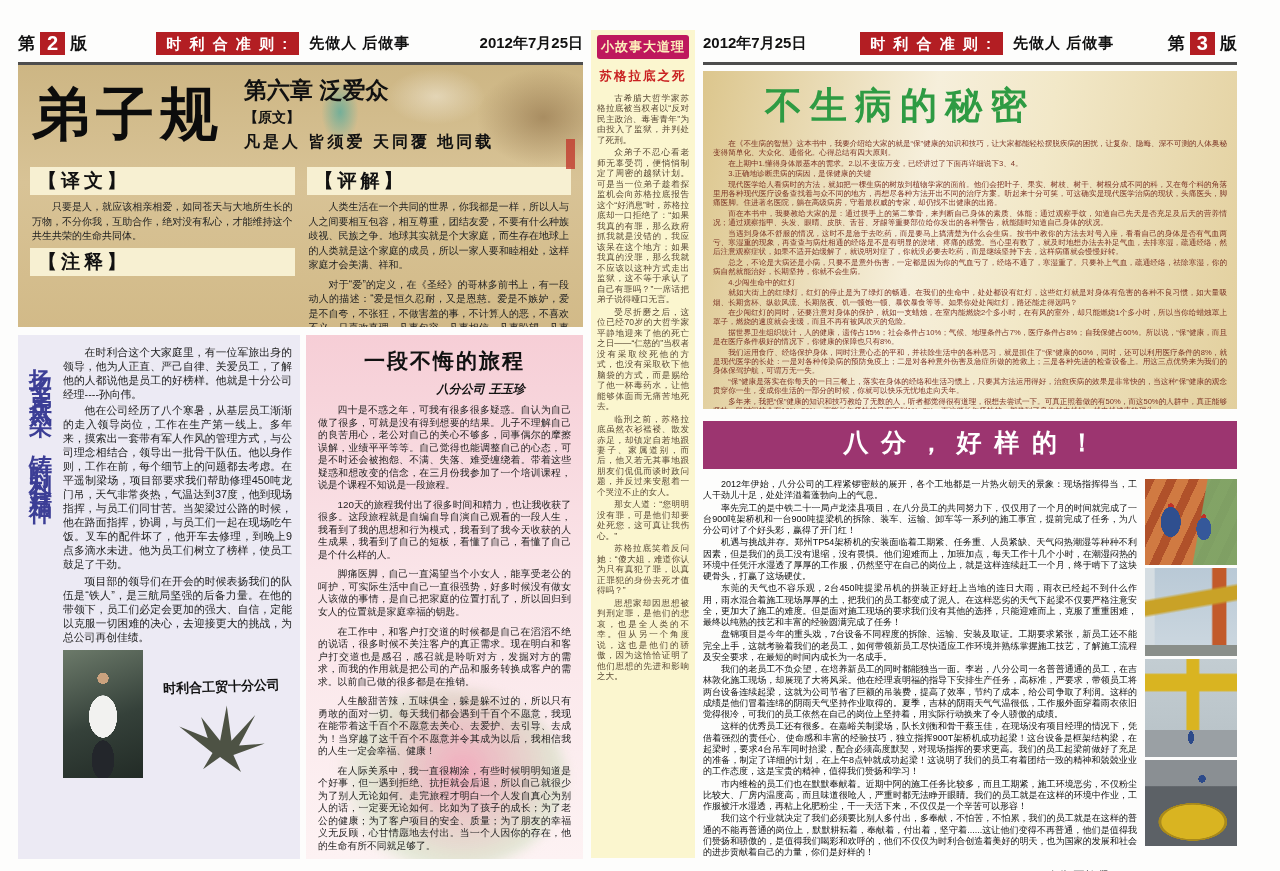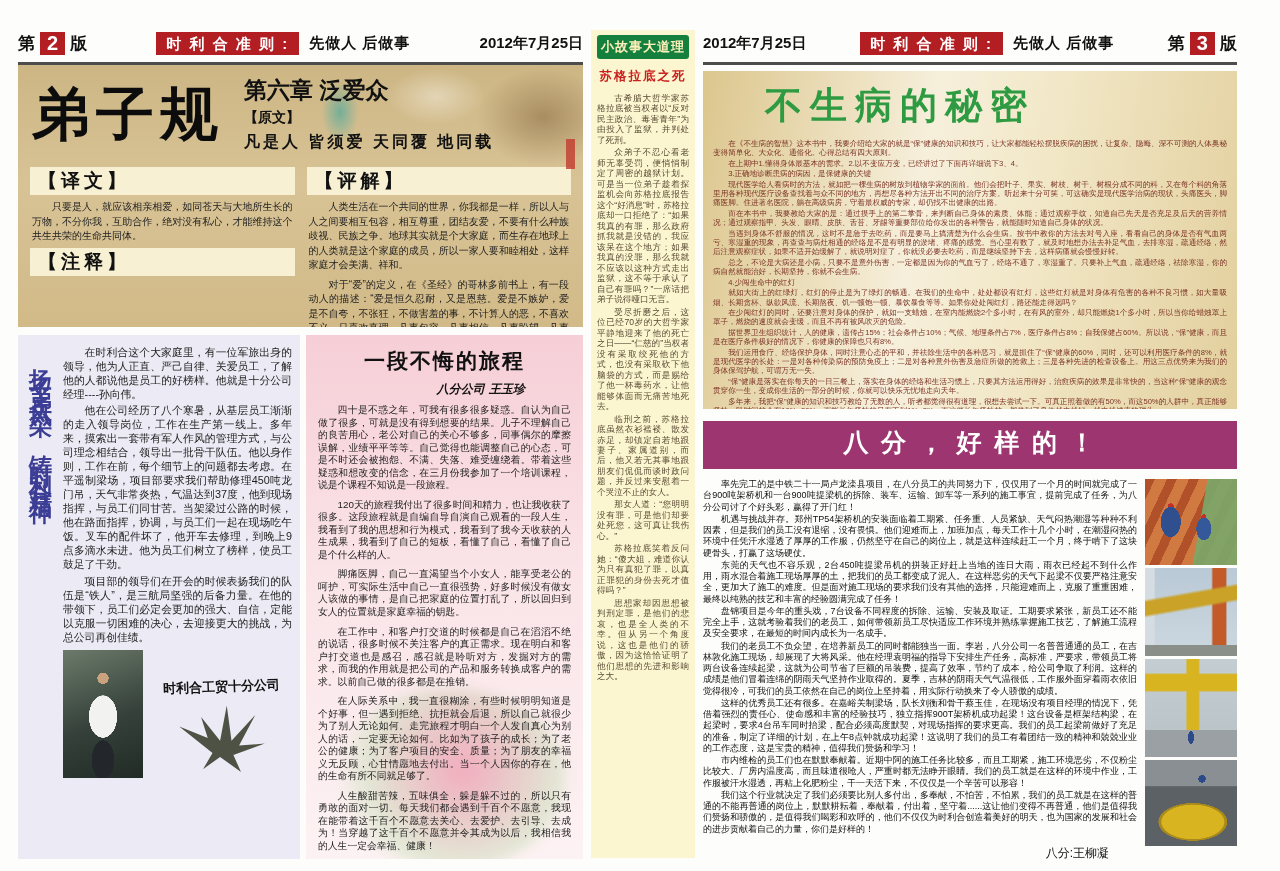--- a/index.html
+++ b/index.html
@@ -60,21 +60,21 @@
       background:radial-gradient(circle at 55% 45%, rgba(232,120,150,.55), rgba(178,215,160,.35) 60%, transparent 78%);
       filter:blur(6px);}
   .journey-inner{position:relative;z-index:1;}
   .journey-title{font-size:21px;font-weight:bold;text-align:center;letter-spacing:2px;margin:2px 0 6px;}
   .journey-byline{font-family:"DejaVu Serif",serif;font-weight:bold;font-style:italic;font-size:12px;
       text-align:right;padding-right:46px;margin-bottom:6px;}
   .journey-inner p{font-size:9.8px;line-height:1.28;text-align:justify;text-indent:2em;margin:0 0 7px;color:#222;}
   
   .story-col{position:absolute;left:591px;top:30px;width:104px;height:828px;background:#fbf6cf;
       padding:5px 6px;box-sizing:border-box;overflow:hidden;}
-  .story-header{background:#15803d;color:#fdf0bb;font-weight:bold;font-size:13px;text-align:center;
+  .story-header{background:#be185d;color:#fdf0bb;font-weight:bold;font-size:13px;text-align:center;
       letter-spacing:1px;padding:3px 2px;border-radius:3px;}
   .story-title{color:#c92121;font-family:"DejaVu Serif",serif;font-weight:bold;font-size:12.5px;
       letter-spacing:2px;text-align:center;margin:9px 0 8px;}
   .story-col p{font-size:8.6px;line-height:1.22;text-align:justify;text-indent:2em;margin:0 0 2px;color:#5a4a36;}
   
   .right-page{position:absolute;left:703px;top:28px;width:534px;}
   .health-box{margin-top:6px;height:338px;overflow:hidden;padding:4px 10px;box-sizing:border-box;
       background:linear-gradient(100deg,#dcc68d 0%,#f6efdb 40%,#f2e8c8 60%,#e2cf9d 100%);}
   .health-title{color:#2e9b43;font-weight:bold;font-size:37px;letter-spacing:8px;margin:6px 0 8px 52px;}
   .health-box p{font-size:7.6px;line-height:1.24;text-align:justify;text-indent:2em;margin:0 0 1px;color:#7c3326;}
@@ -181,22 +181,22 @@
       <div class="journey-col">
         <div class="flower-blob"></div>
         <div class="journey-inner">
           <div class="journey-title">一段不悔的旅程</div>
           <div class="journey-byline">八分公司 王玉珍</div>
           <div>
               <p>四十是不惑之年，可我有很多很多疑惑。自认为自己做了很多，可就是没有得到想要的结果。儿子不理解自己的良苦用心，老公对自己的关心不够多，同事偶尔的摩擦误解，业绩平平等等。自己觉得也能调整自己的心态，可是不时还会被抱怨、不满、失落、难受缠绕着。带着这些疑惑和想改变的信念，在三月份我参加了一个培训课程，说是个课程不知说是一段旅程。</p>
               <p>120天的旅程我付出了很多时间和精力，也让我收获了很多。这段旅程就是自编自导自演自己观看的一段人生，我看到了我的思想和行为模式，我看到了我今天收获的人生成果，我看到了自己的短板，看懂了自己，看懂了自己是个什么样的人。</p>
               <p>脚痛医脚，自己一直渴望当个小女人，能享受老公的呵护，可实际生活中自己一直很强势，好多时候没有做女人该做的事情，是自己把家庭的位置打乱了，所以回归到女人的位置就是家庭幸福的钥匙。</p>
               <p>在工作中，和客户打交道的时候都是自己在滔滔不绝的说话，很多时候不关注客户的真正需求。现在明白和客户打交道也是感召，感召就是聆听对方，发掘对方的需求，而我的作用就是把公司的产品和服务转换成客户的需求。以前自己做的很多都是在推销。</p>
+              <p>人生酸甜苦辣，五味俱全，躲是躲不过的，所以只有勇敢的面对一切。每天我们都会遇到千百个不愿意，我现在能带着这千百个不愿意去关心、去爱护、去引导、去成为！当穿越了这千百个不愿意并令其成为以后，我相信我的人生一定会幸福、健康！</p>
               <p>在人际关系中，我一直很糊涂，有些时候明明知道是个好事，但一遇到拒绝、抗拒就会后退，所以自己就很少为了别人无论如何。走完旅程才明白一个人发自真心为别人的话，一定要无论如何。比如为了孩子的成长；为了老公的健康；为了客户项目的安全、质量；为了朋友的幸福义无反顾，心甘情愿地去付出。当一个人因你的存在，他的生命有所不同就足够了。</p>
-              <p>人生酸甜苦辣，五味俱全，躲是躲不过的，所以只有勇敢的面对一切。每天我们都会遇到千百个不愿意，我现在能带着这千百个不愿意去关心、去爱护、去引导、去成为！当穿越了这千百个不愿意并令其成为以后，我相信我的人生一定会幸福、健康！</p>
             </div>
         </div>
       </div>
     </div>
   </div>
 
   <div class="story-col">
     <div class="story-header">小故事大道理</div>
     <div class="story-title">苏格拉底之死</div>
     <div>
@@ -243,20 +243,21 @@
           <p>“保”健康是落实在你每天的一日三餐上，落实在身体的经络和生活习惯上，只要其方法运用得好，治愈疾病的效果是非常快的，当这种“保”健康的观念贯穿你一生，变成你生活的一部分的时候，你就可以快乐无忧地走向天年。</p>
           <p>多年来，我把“保”健康的知识和技巧教给了无数的人，听者都觉得很有道理，很想去尝试一下。可真正照着做的有50%，而这50%的人群中，真正能够坚持一段时间的会有10%~20%，而能长年坚持的只有不到1%~2%，而这些长年坚持的，都尝到了身体越来越好，越来越健康的甜头。</p>
         </div>
     </div>
 
     <div class="banner">八 分 ，  好 样 的 ！</div>
 
     <div class="bafen-row">
       <div class="bafen-text">
         <div>
+            <p>2012年伊始，八分公司的工程紧锣密鼓的展开，各个工地都是一片热火朝天的景象：现场指挥得当，工人干劲儿十足，处处洋溢着蓬勃向上的气息。</p>
             <p>率先完工的是中铁二十一局卢龙滦县项目，在八分员工的共同努力下，仅仅用了一个月的时间就完成了一台900吨架桥机和一台900吨提梁机的拆除、装车、运输、卸车等一系列的施工事宜，提前完成了任务，为八分公司讨了个好头彩，赢得了开门红！</p>
             <p>机遇与挑战并存。郑州TP54架桥机的安装面临着工期紧、任务重、人员紧缺、天气闷热潮湿等种种不利因素，但是我们的员工没有退缩，没有畏惧。他们迎难而上，加班加点，每天工作十几个小时，在潮湿闷热的环境中任凭汗水湿透了厚厚的工作服，仍然坚守在自己的岗位上，就是这样连续赶工一个月，终于啃下了这块硬骨头，打赢了这场硬仗。</p>
             <p>东莞的天气也不容乐观，2台450吨提梁吊机的拼装正好赶上当地的连日大雨，雨衣已经起不到什么作用，雨水混合着施工现场厚厚的土，把我们的员工都变成了泥人。在这样恶劣的天气下起梁不仅要严格注意安全，更加大了施工的难度。但是面对施工现场的要求我们没有其他的选择，只能迎难而上，克服了重重困难，最终以纯熟的技艺和丰富的经验圆满完成了任务！</p>
             <p>盘锦项目是今年的重头戏，7台设备不同程度的拆除、运输、安装及取证。工期要求紧张，新员工还不能完全上手，这就考验着我们的老员工，如何带领新员工尽快适应工作环境并熟练掌握施工技艺，了解施工流程及安全要求，在最短的时间内成长为一名成手。</p>
             <p>我们的老员工不负众望，在培养新员工的同时都能独当一面。李岩，八分公司一名普普通通的员工，在吉林敦化施工现场，却展现了大将风采。他在经理袁明福的指导下安排生产任务，高标准，严要求，带领员工将两台设备连续起梁，这就为公司节省了巨额的吊装费，提高了效率，节约了成本，给公司争取了利润。这样的成绩是他们冒着连绵的阴雨天气坚持作业取得的。夏季，吉林的阴雨天气气温很低，工作服外面穿着雨衣依旧觉得很冷，可我们的员工依然在自己的岗位上坚持着，用实际行动换来了令人骄傲的成绩。</p>
             <p>这样的优秀员工还有很多。在嘉峪关制梁场，队长刘衡和骨干蔡玉佳，在现场没有项目经理的情况下，凭借着强烈的责任心、使命感和丰富的经验技巧，独立指挥900T架桥机成功起梁！这台设备是框架结构梁，在起梁时，要求4台吊车同时抬梁，配合必须高度默契，对现场指挥的要求更高。我们的员工起梁前做好了充足的准备，制定了详细的计划，在上午8点钟就成功起梁！这说明了我们的员工有着团结一致的精神和兢兢业业的工作态度，这是宝贵的精神，值得我们赞扬和学习！</p>
             <p>市内维检的员工们也在默默奉献着。近期中阿的施工任务比较多，而且工期紧，施工环境恶劣，不仅粉尘比较大、厂房内温度高，而且味道很呛人，严重时都无法睁开眼睛。我们的员工就是在这样的环境中作业，工作服被汗水湿透，再粘上化肥粉尘，干一天活下来，不仅仅是一个辛苦可以形容！</p>
             <p>我们这个行业就决定了我们必须要比别人多付出，多奉献，不怕苦，不怕累，我们的员工就是在这样的普通的不能再普通的岗位上，默默耕耘着，奉献着，付出着，坚守着......这让他们变得不再普通，他们是值得我们赞扬和骄傲的，是值得我们喝彩和欢呼的，他们不仅仅为时利合创造着美好的明天，也为国家的发展和社会的进步贡献着自己的力量，你们是好样的！</p>
           </div>
         <div class="bafen-byline">八分:王柳凝</div>

